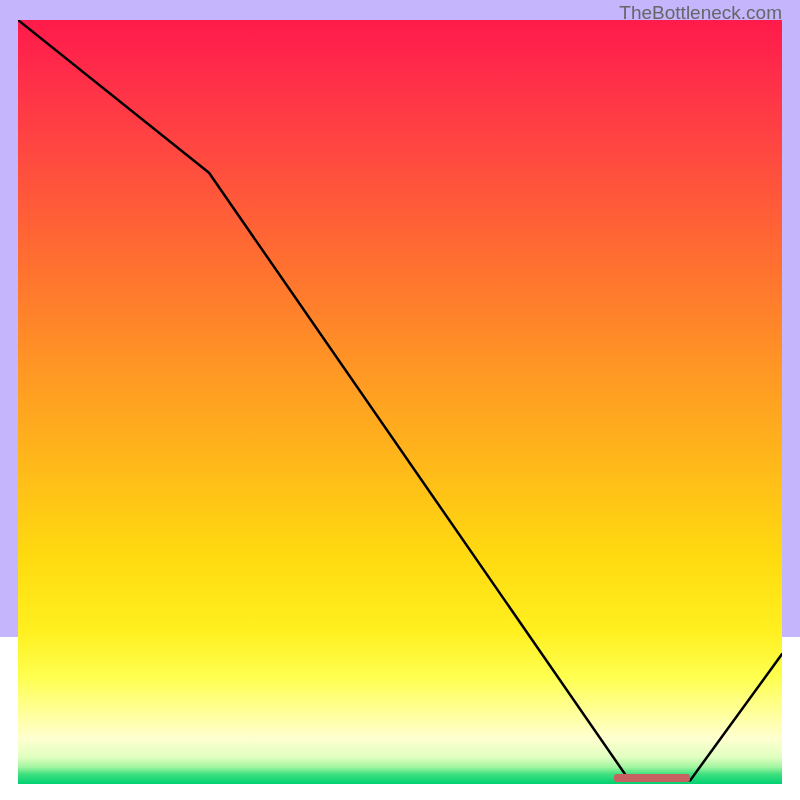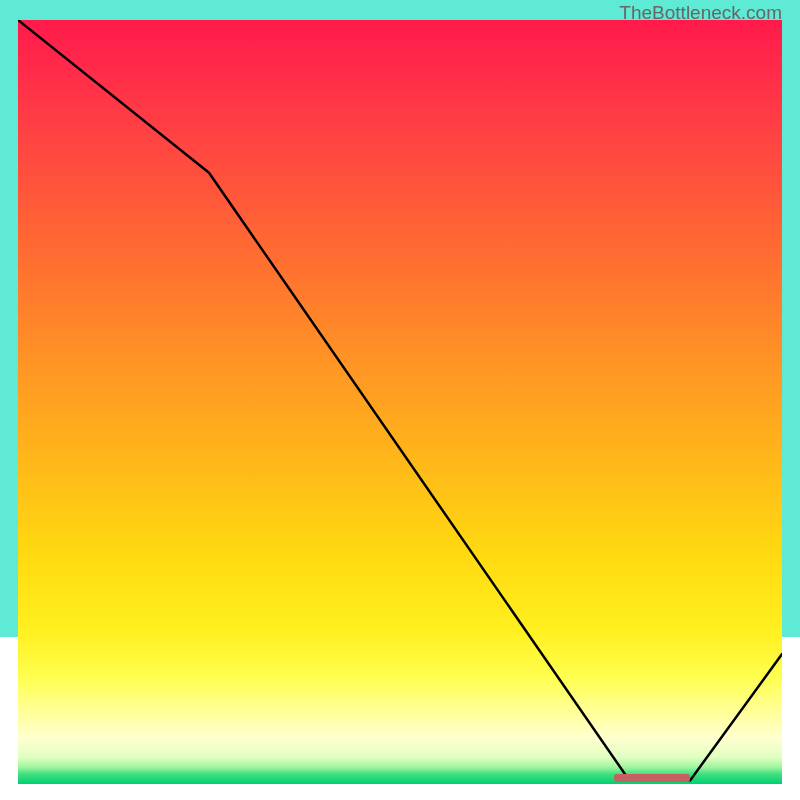--- a/index.html
+++ b/index.html
@@ -7,21 +7,21 @@
     padding: 0;
     width: 800px;
     height: 800px;
     overflow: hidden;
     font-family: Arial, sans-serif;
   }
   .chart-container {
     position: relative;
     width: 800px;
     height: 637px;
-    background: #5eead4;
+    background: #c4b5fd;
   }
   .plot-area {
     position: absolute;
     left: 18px;
     top: 20px;
     width: 764px;
     height: 764px;
     background: linear-gradient(to bottom,
       #ff1a4a 0%,
       #ff2a4a 6%,

